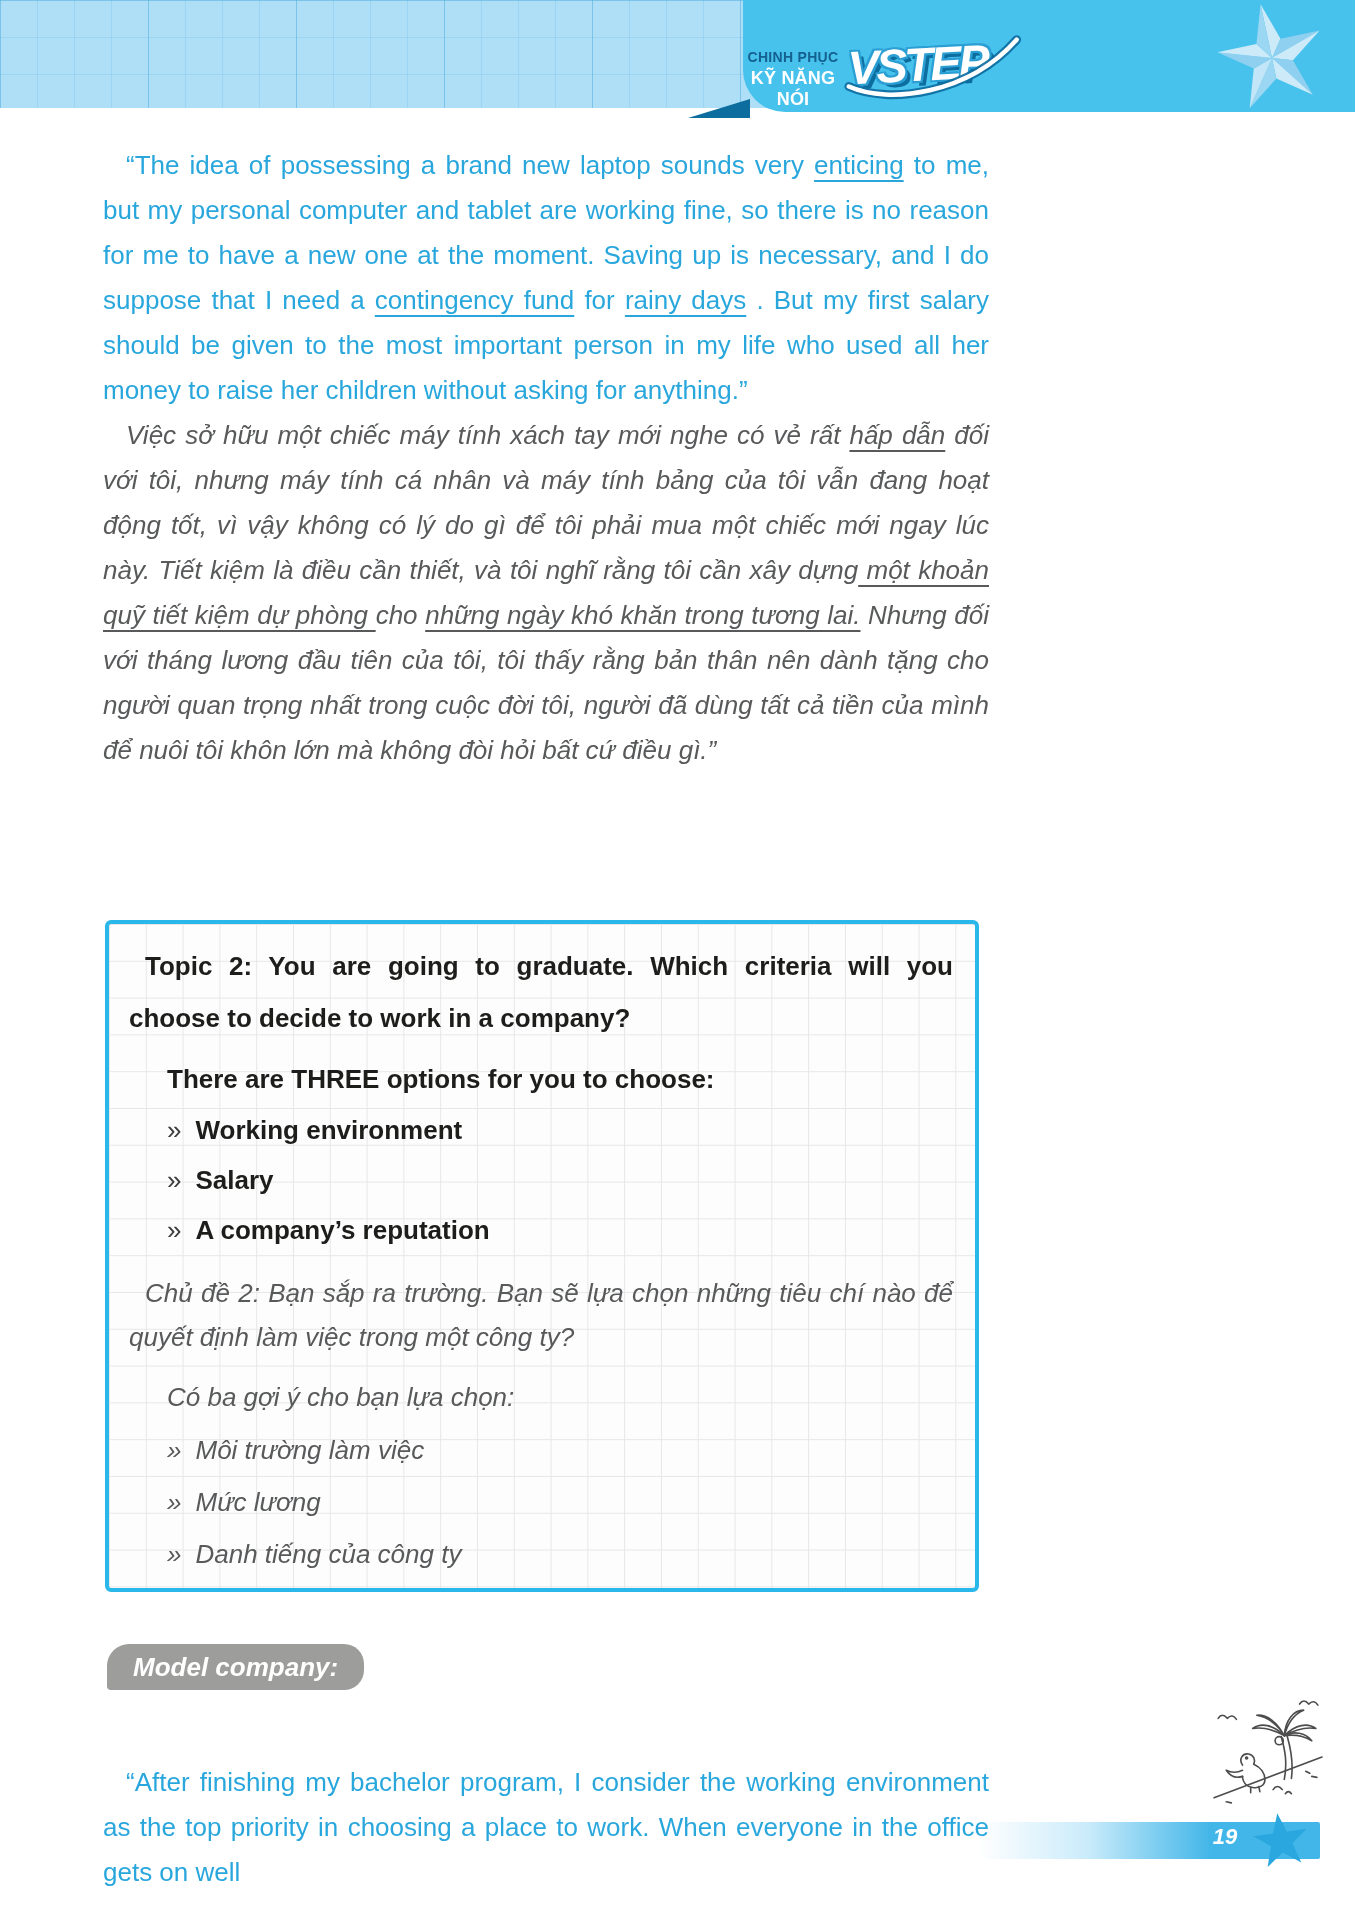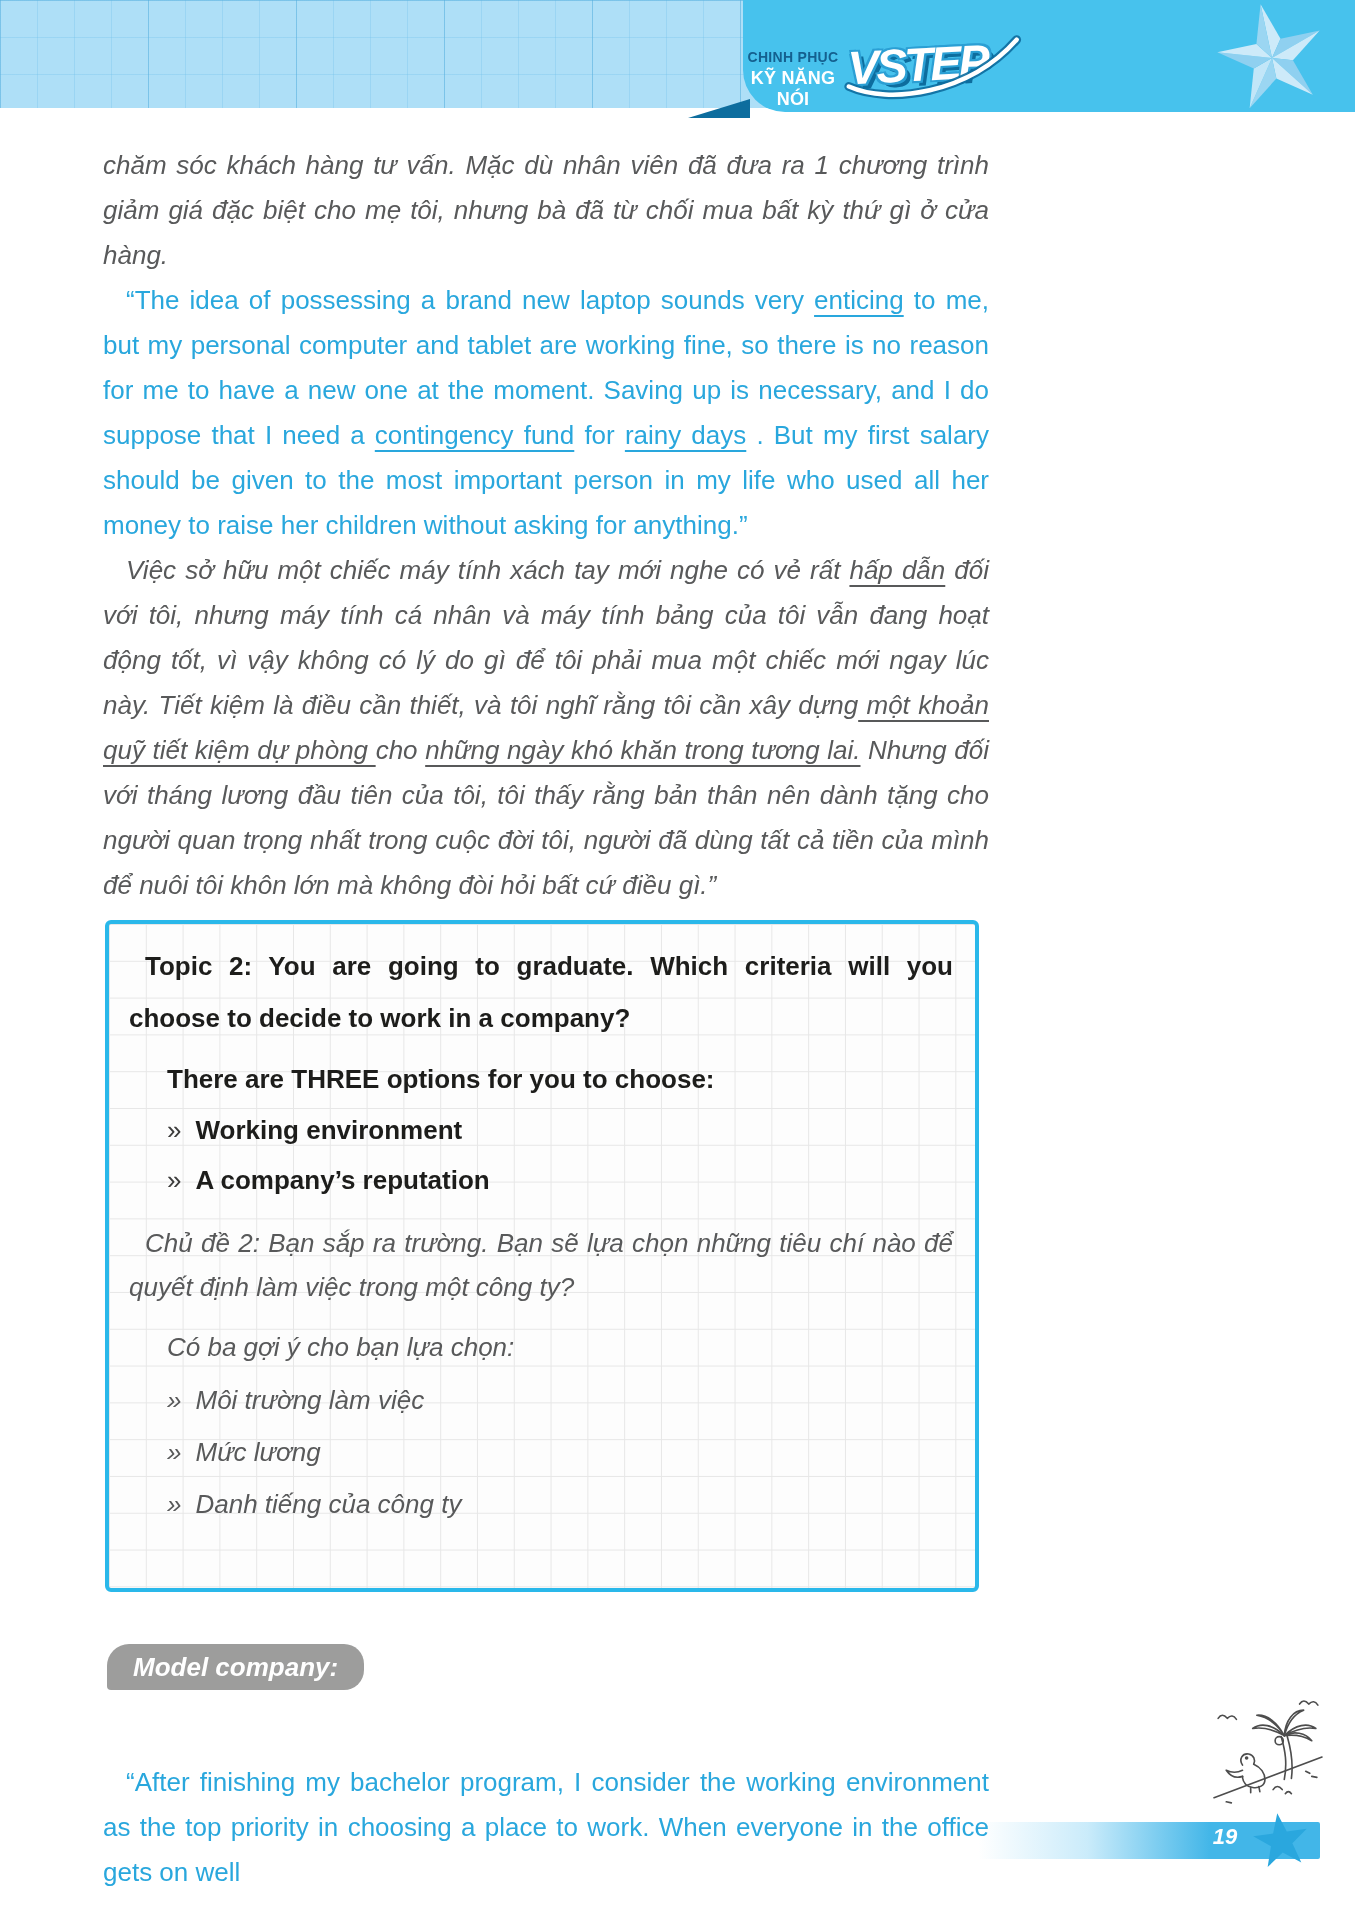--- a/index.html
+++ b/index.html
@@ -116,31 +116,31 @@
         <polygon points="60,62 60,83 27.7,106.5" fill="#9bd6f2"></polygon>
         <polygon points="60,62 27.7,106.5 40,68.5" fill="#c2e6f8"></polygon>
         <polygon points="60,62 40,68.5 7.7,45" fill="#8fd0f0"></polygon>
         <polygon points="60,62 7.7,45 47.7,45" fill="#cdeaf9"></polygon>
         <polygon points="60,62 47.7,45 60,7" fill="#9bd6f2"></polygon>
       </g>
     </svg>
   </div>
 
   <div class="content">
-    <p class="para vi">chăm sóc khách hàng tư vấn. Mặc dù nhân viên đã đưa ra 1 chương trình giảm giá đặc biệt cho mẹ tôi, nhưng bà đã từ chối mua bất kỳ thứ gì ở cửa hàng.</p>
 
     <p class="para en indent mt-en"><span>“The idea of possessing a brand new laptop sounds very </span><u>enticing</u><span> to me, but my personal computer and tablet are working fine, so there is no reason for me to have a new one at the moment. Saving up is necessary, and I do suppose that I need a </span><u>contingency fund</u><span> for </span><u>rainy days</u><span> . But my first salary should be given to the most important person in my life who used all her money to raise her children without asking for anything.”</span></p>
 
     <p class="para vi indent mt-vi"><span>Việc sở hữu một chiếc máy tính xách tay mới nghe có vẻ rất </span><u>hấp dẫn</u><span> đối với tôi, nhưng máy tính cá nhân và máy tính bảng của tôi vẫn đang hoạt động tốt, vì vậy không có lý do gì để tôi phải mua một chiếc mới ngay lúc này. Tiết kiệm là điều cần thiết, và tôi nghĩ rằng tôi cần xây dựng</span><u> một khoản quỹ tiết kiệm dự phòng </u><span>cho </span><u>những ngày khó khăn trong tương lai.</u><span> Nhưng đối với tháng lương đầu tiên của tôi, tôi thấy rằng bản thân nên dành tặng cho người quan trọng nhất trong cuộc đời tôi, người đã dùng tất cả tiền của mình để nuôi tôi khôn lớn mà không đòi hỏi bất cứ điều gì.”</span></p>
   </div>
 
   <div class="topic-card">
     <p class="t-title">Topic 2: You are going to graduate. Which criteria will you choose to decide to work in a company?</p>
     <p class="t-intro">There are THREE options for you to choose:</p>
     <p class="t-opt"><span class="blt">»</span><span>Working environment</span></p>
+    <p class="t-opt"><span class="blt">»</span><span>Salary</span></p>
     <p class="t-opt"><span class="blt">»</span><span>A company’s reputation</span></p>
     <p class="t-title-vi">Chủ đề 2: Bạn sắp ra trường. Bạn sẽ lựa chọn những tiêu chí nào để quyết định làm việc trong một công ty?</p>
     <p class="t-intro-vi">Có ba gợi ý cho bạn lựa chọn:</p>
     <p class="t-opt-vi"><span class="blt">»</span><span>Môi trường làm việc</span></p>
     <p class="t-opt-vi"><span class="blt">»</span><span>Mức lương</span></p>
     <p class="t-opt-vi"><span class="blt">»</span><span>Danh tiếng của công ty</span></p>
   </div>
 
   <div class="badge">Model company:</div>
   <div class="answer2">

